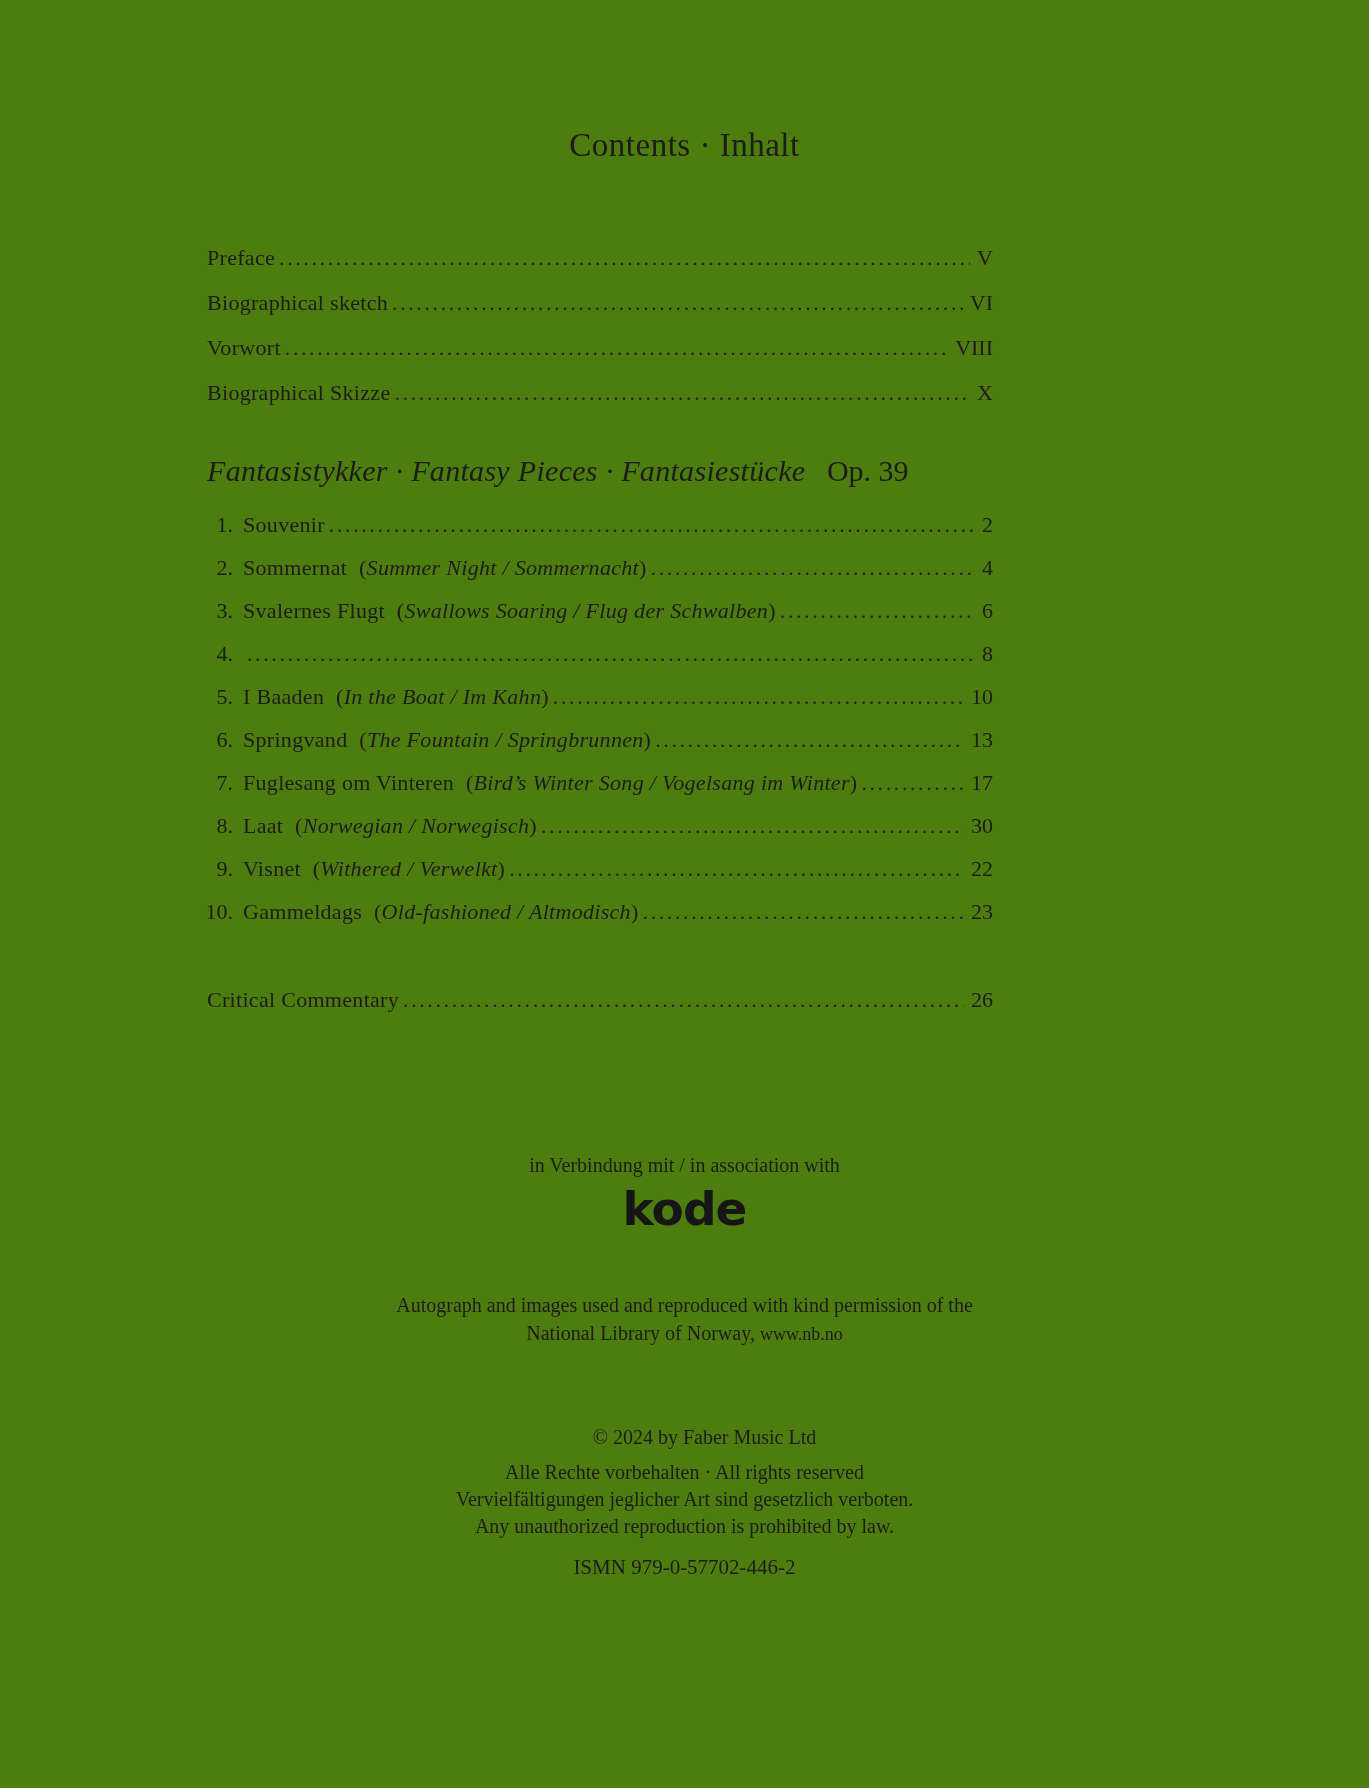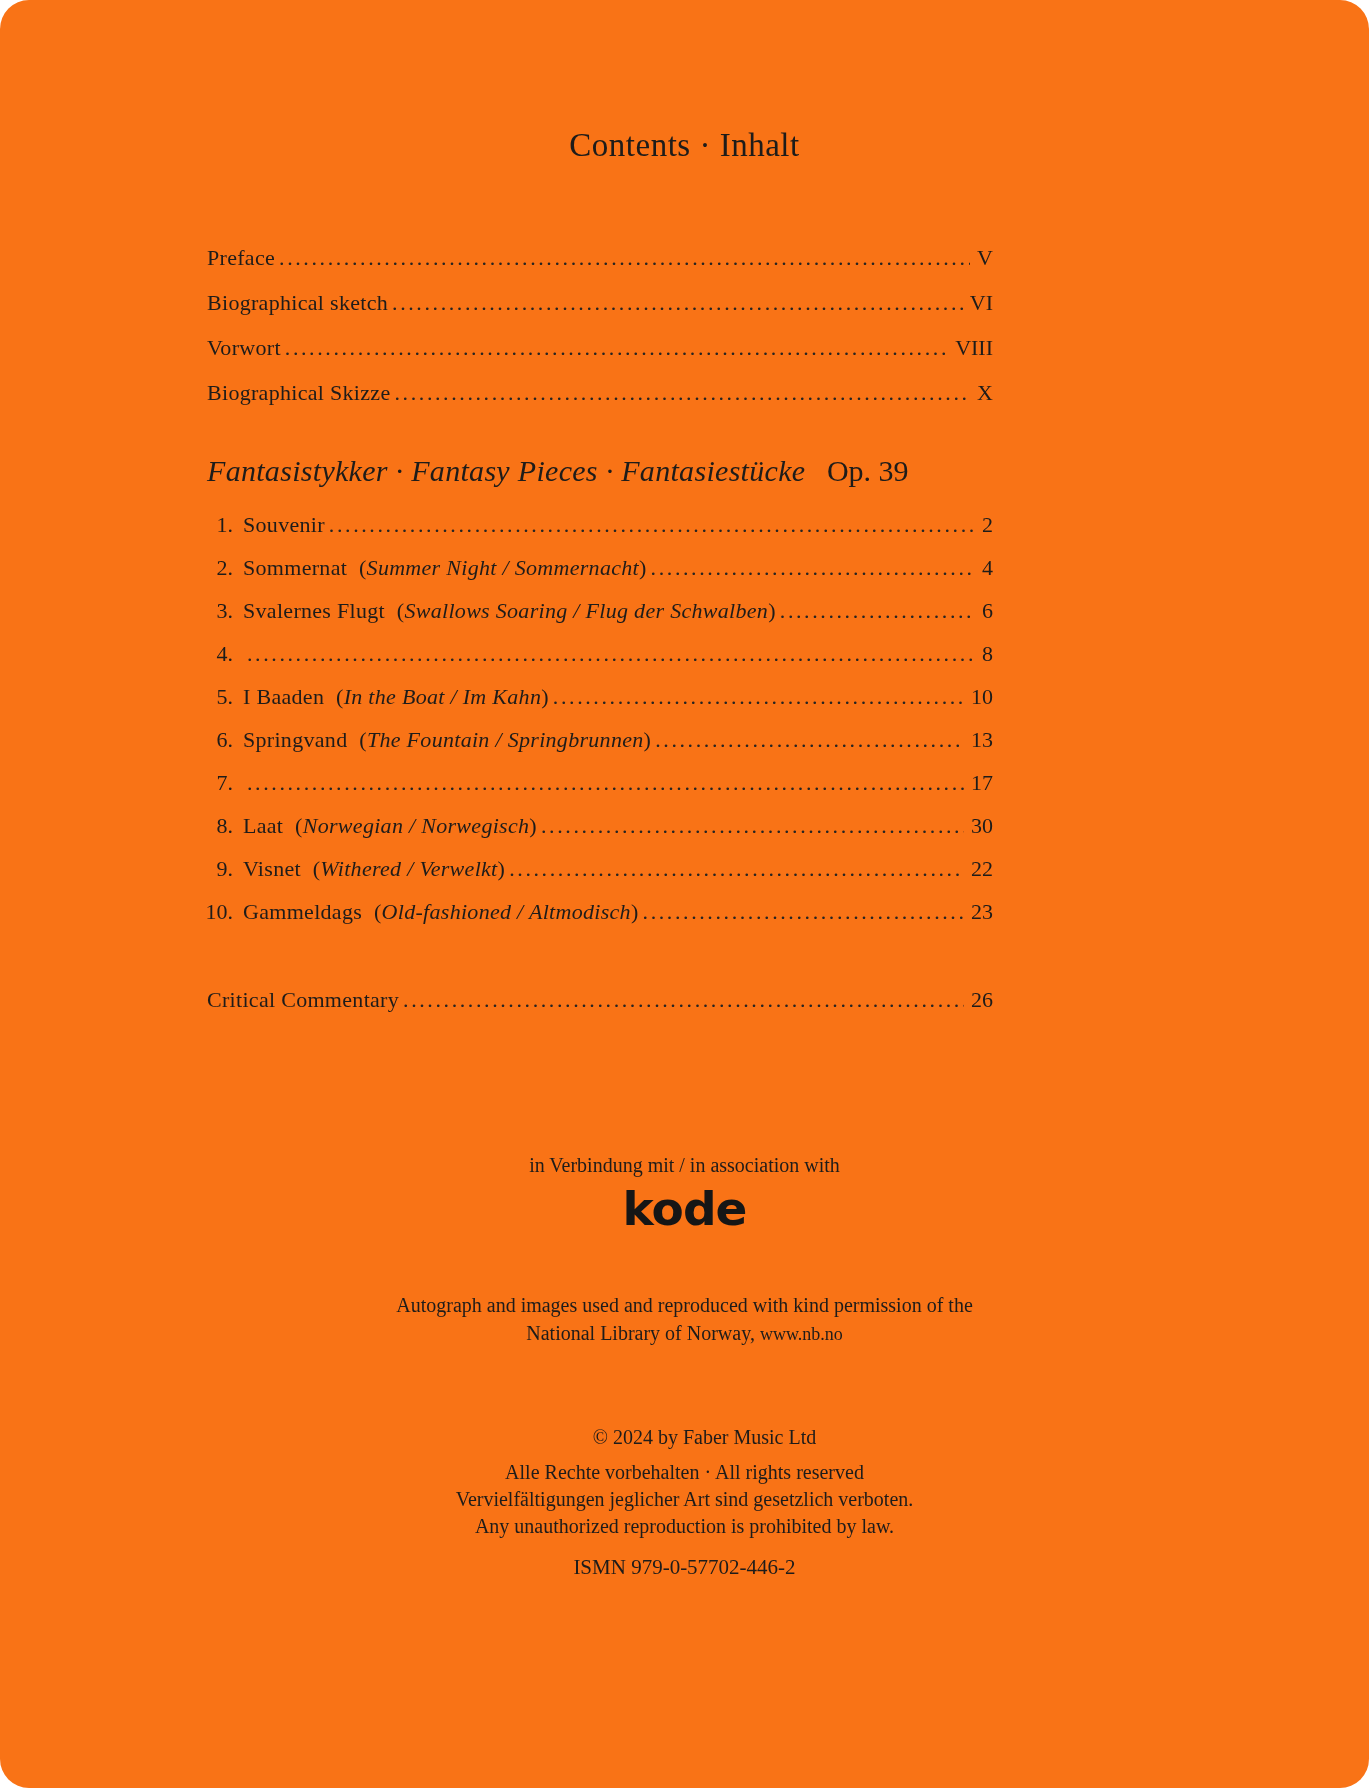--- a/index.html
+++ b/index.html
@@ -1,24 +1,23 @@
 <!DOCTYPE html>
 <html><head>
 <meta charset="utf-8">
 <style>
   html, body { margin: 0; padding: 0; background: #ffffff; }
   .page {
     position: relative;
     width: 1369px;
     height: 1788px;
-    background: #f97316;
+    background: #4d7c0f;
     color: #1e1c1a;
     font-family: "Liberation Serif", serif;
     overflow: hidden;
-    border-radius: 29px;
   }
 
   
   .page-title {
     position: absolute;
     top: 124px;
     left: 0;
     width: 1369px;
     margin: 0;
     text-align: center;
@@ -176,20 +175,21 @@
         <span class="toc-page">10</span>
       </div>
       <div class="toc-row">
         <span class="toc-num">6.</span>
         <span class="toc-label">Springvand<span class="piece-sub"> (<i>The Fountain / Springbrunnen</i>)</span></span>
         <span class="leader">....................................................................................................................................................................................................................................................................</span>
         <span class="toc-page">13</span>
       </div>
       <div class="toc-row">
         <span class="toc-num">7.</span>
+        <span class="toc-label">Fuglesang om Vinteren<span class="piece-sub"> (<i>Bird’s Winter Song / Vogelsang im Winter</i>)</span></span>
         <span class="leader">....................................................................................................................................................................................................................................................................</span>
         <span class="toc-page">17</span>
       </div>
       <div class="toc-row">
         <span class="toc-num">8.</span>
         <span class="toc-label">Laat<span class="piece-sub"> (<i>Norwegian / Norwegisch</i>)</span></span>
         <span class="leader">....................................................................................................................................................................................................................................................................</span>
         <span class="toc-page">30</span>
       </div>
       <div class="toc-row">

